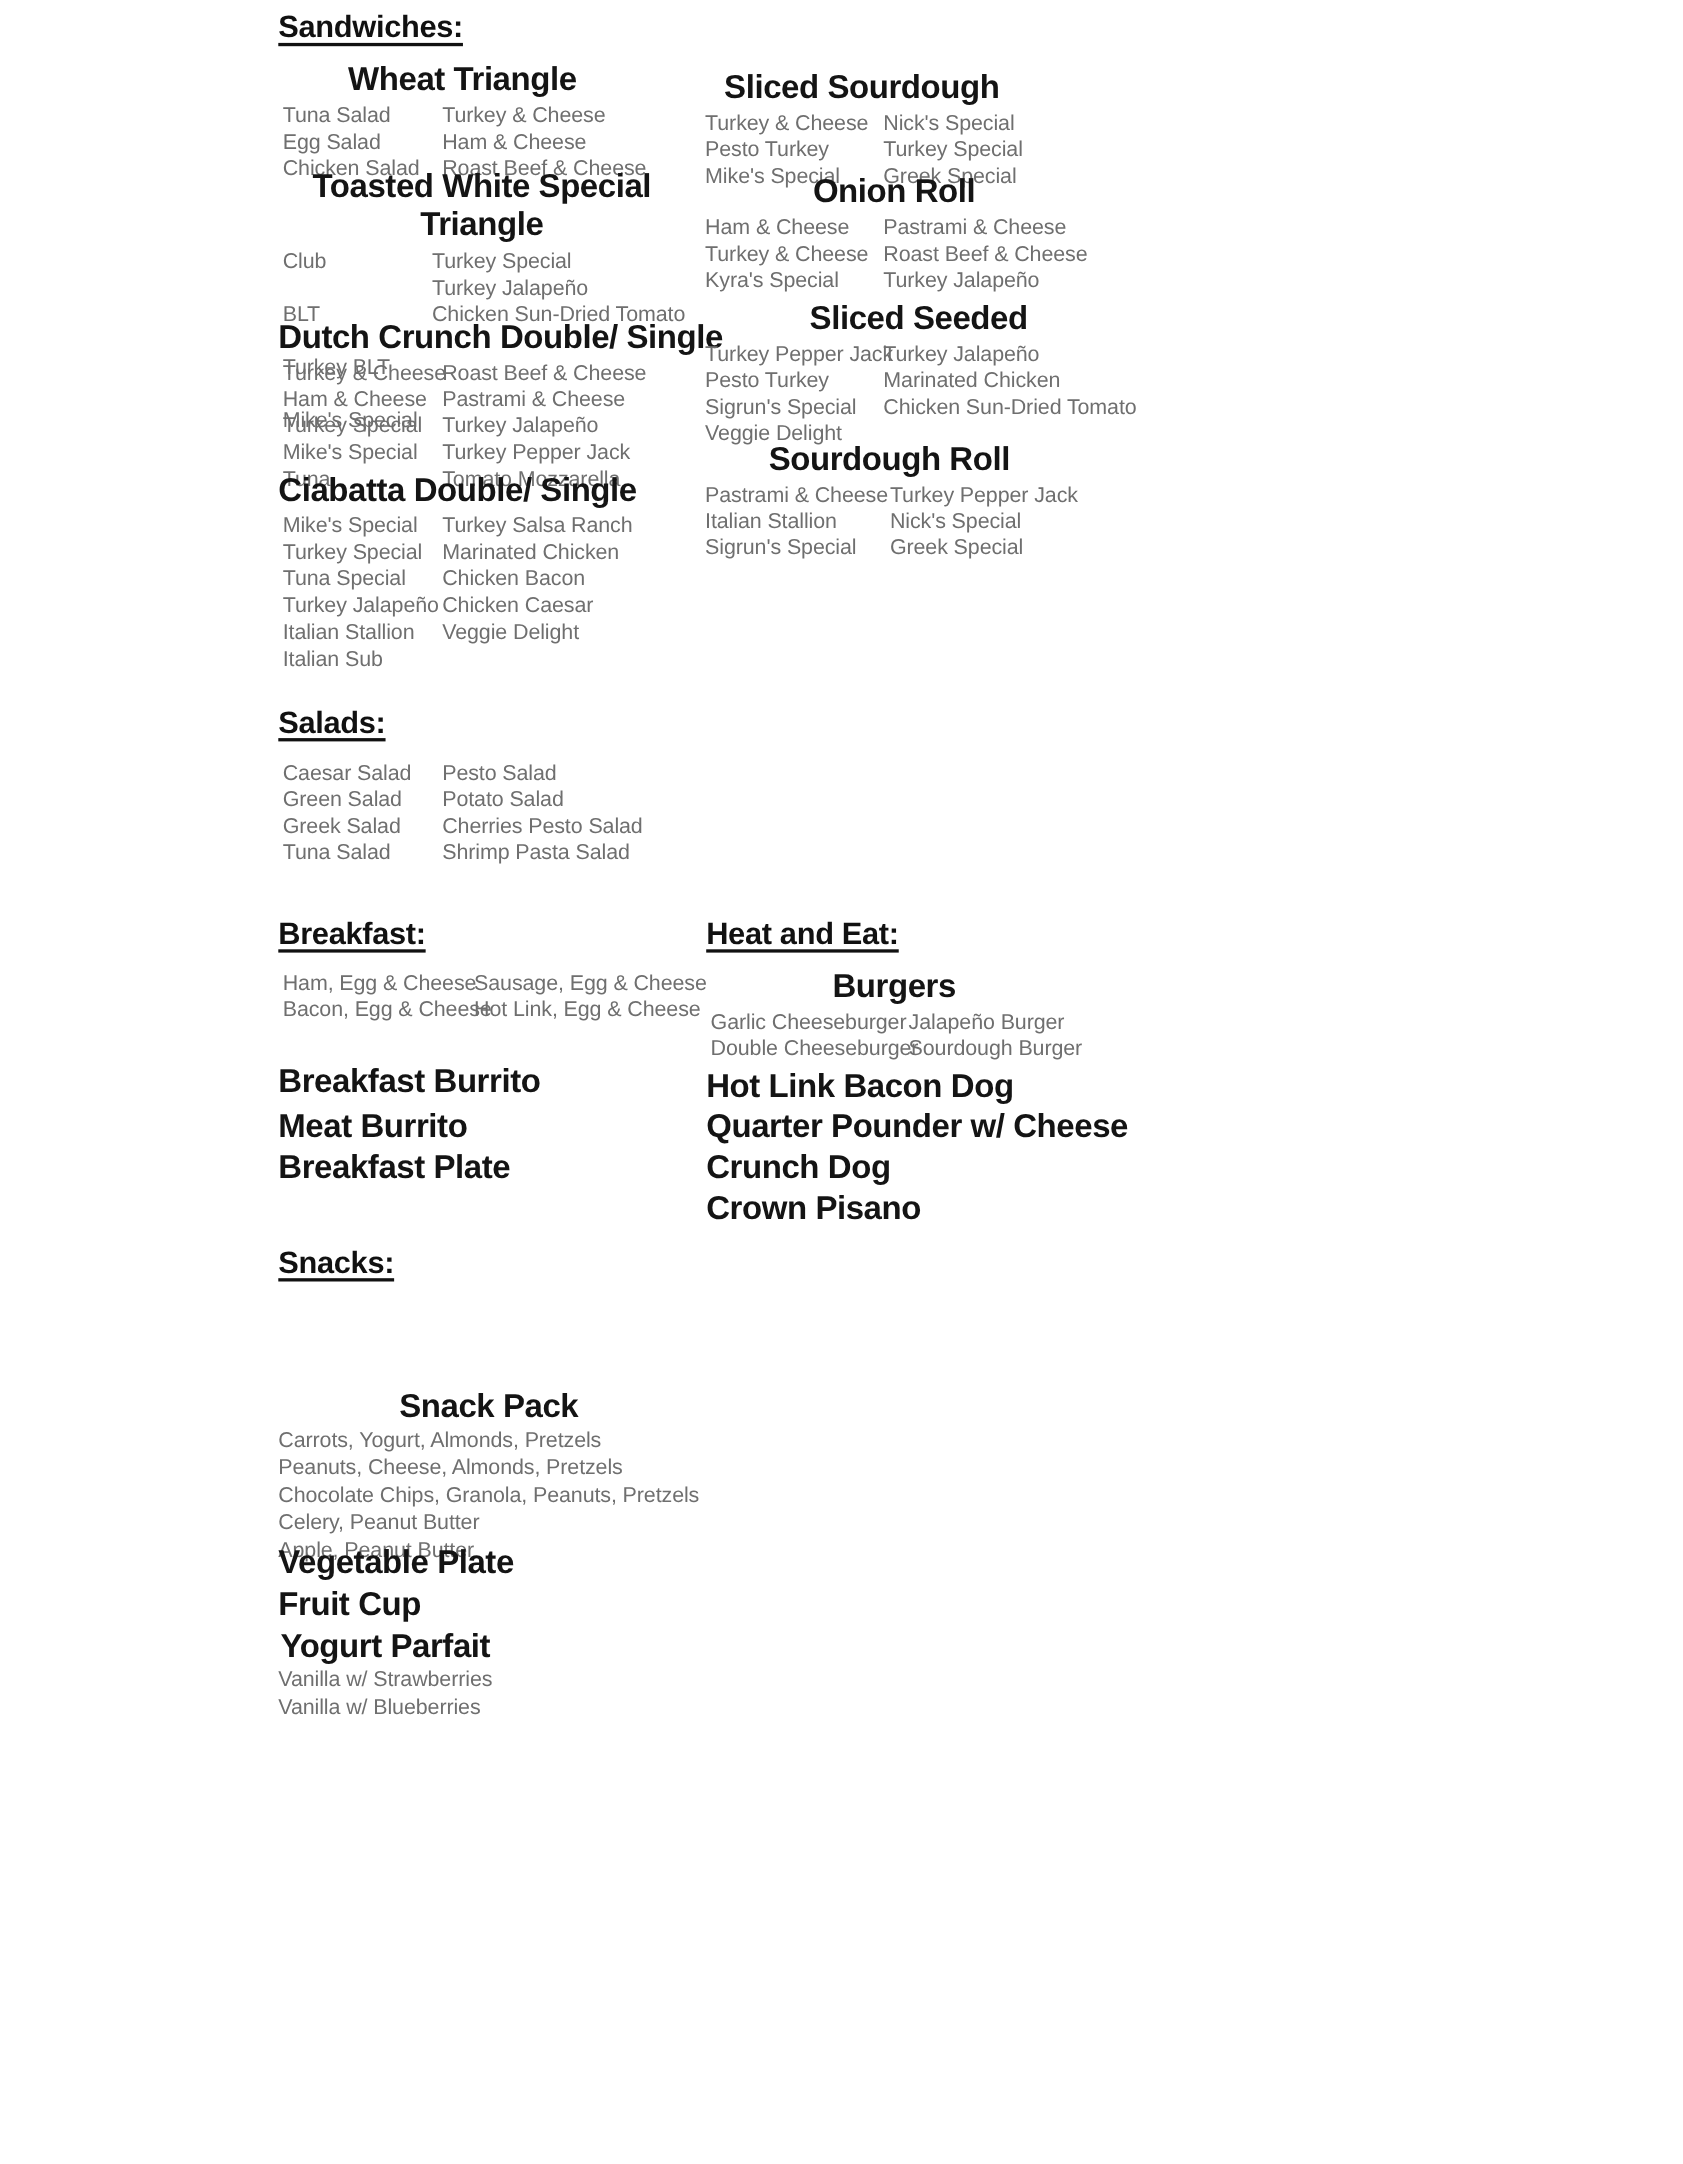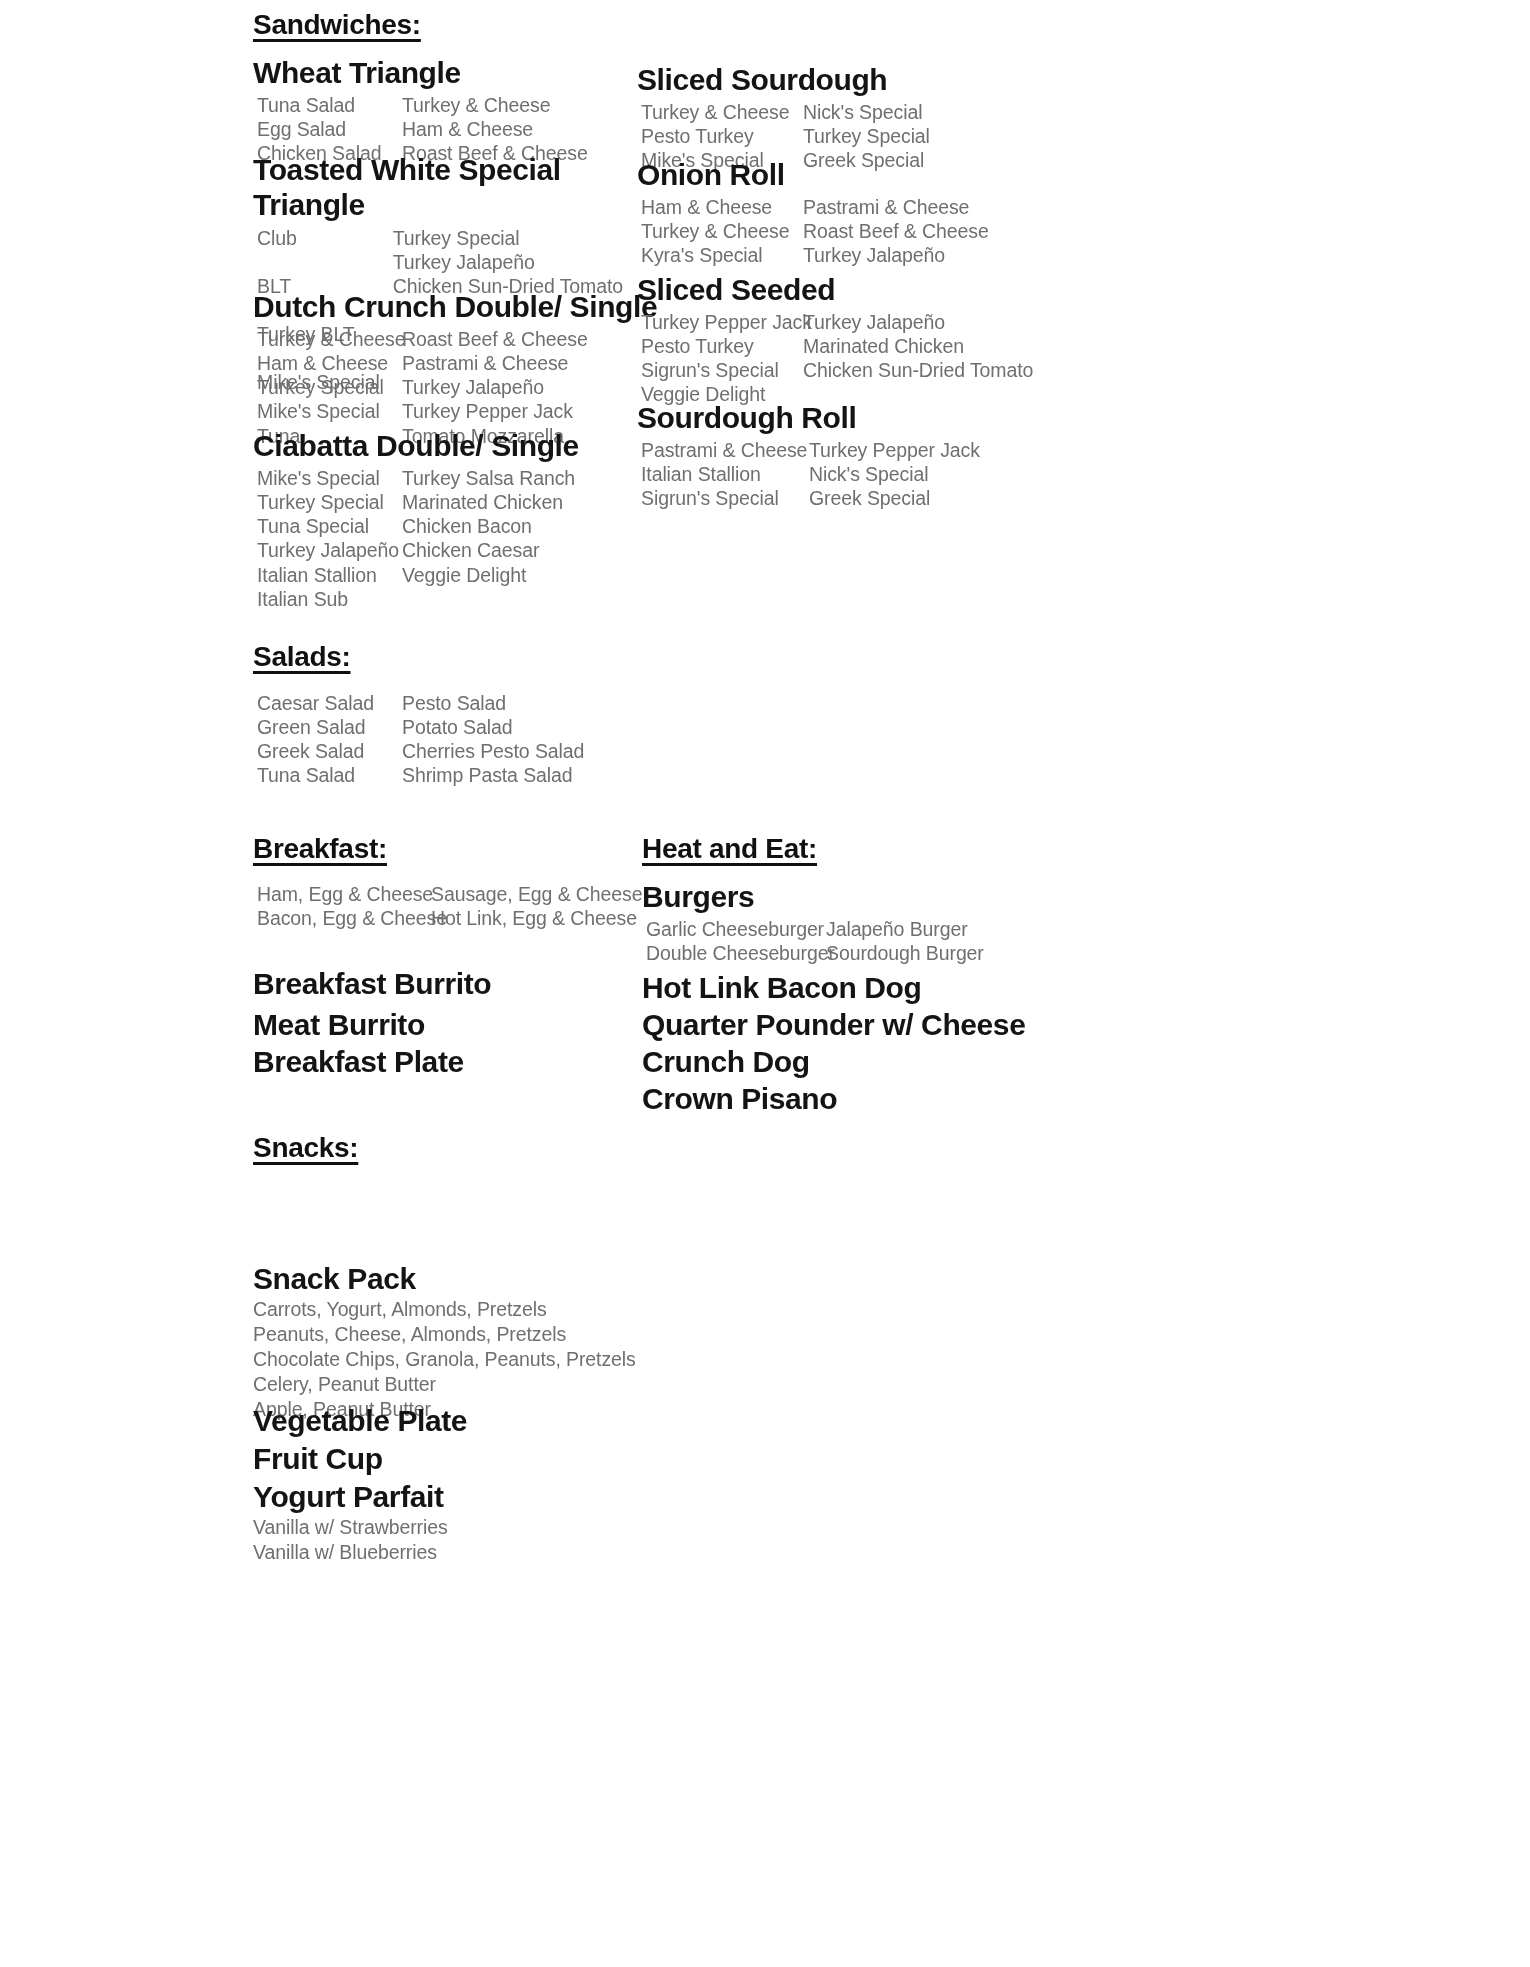--- a/index.html
+++ b/index.html
@@ -37,20 +37,21 @@
     line-height: 1.1;
   }
 
   .group-title {
     font-size: 30px;
     font-weight: 700;
     color: #141414;
     letter-spacing: -0.4px;
     line-height: 1.18;
     margin: 0;
+    text-align: center;
   }
 
   .items {
     display: flex;
     flex-direction: row;
     margin: 3px 0 0 4px;
   }
   .items-col {
     display: flex;
     flex-direction: column;

